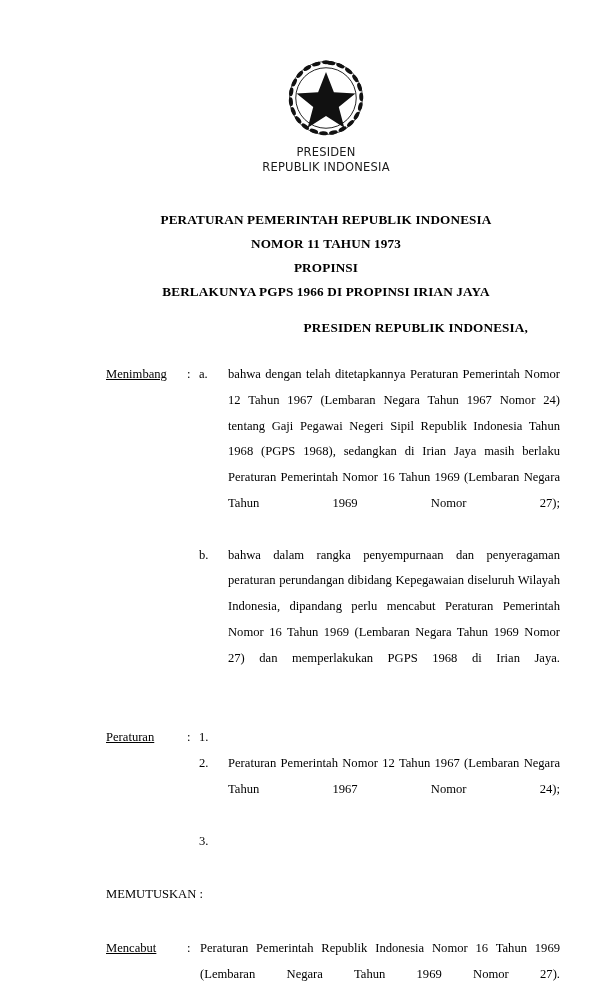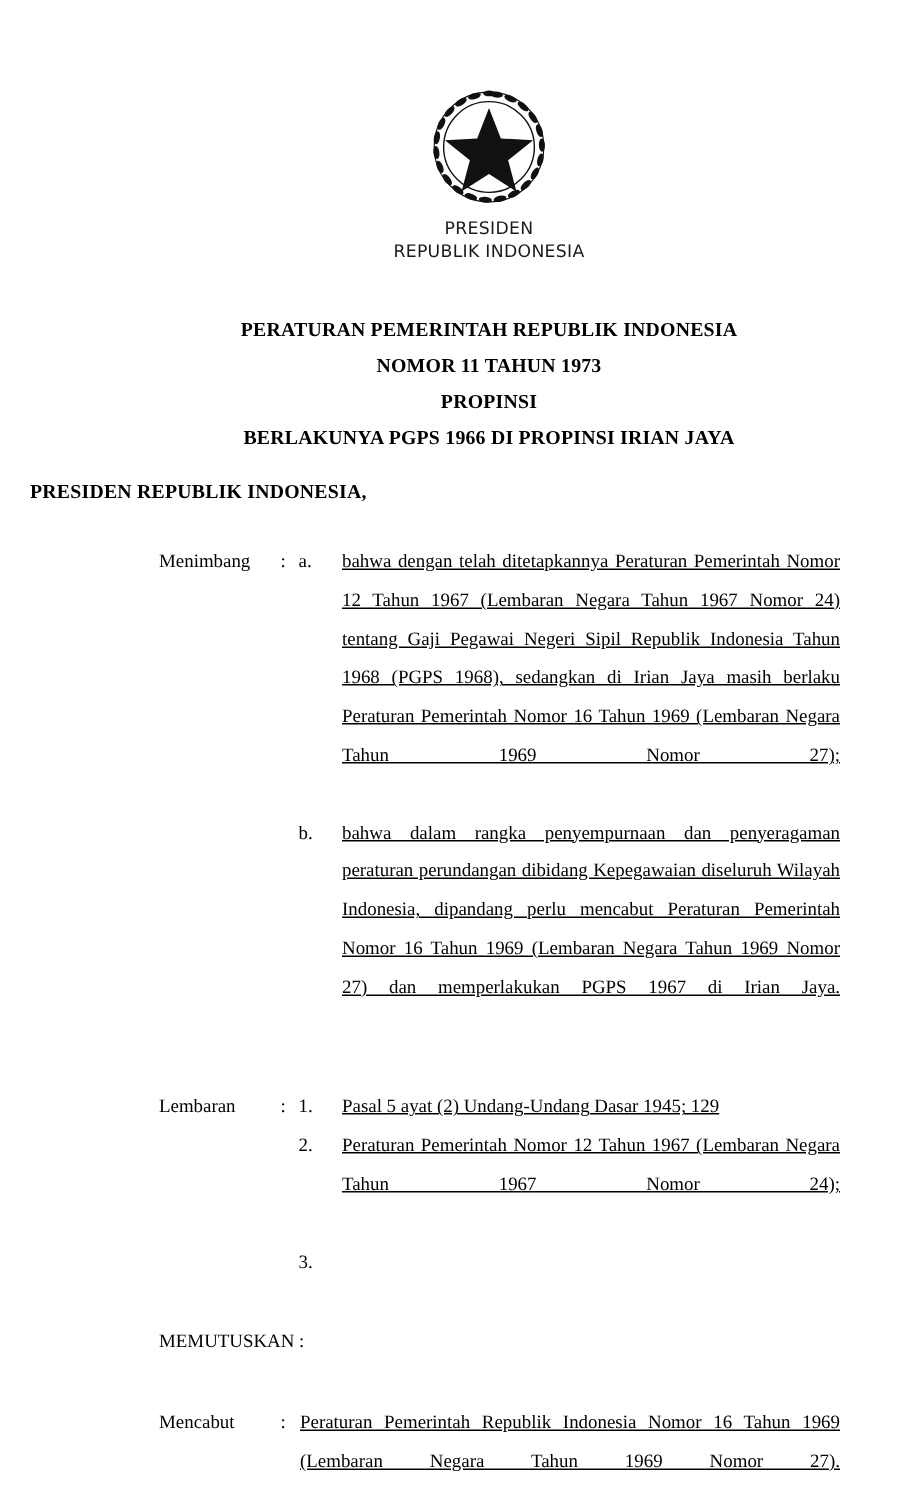--- a/index.html
+++ b/index.html
@@ -63,21 +63,21 @@
     line-height: 24px;
     letter-spacing: 0.15px;
   }
 
   
   .opening-heading {
     position: absolute;
     top: 318px;
     left: 0;
     width: 508px;
-    text-align: left;
+    text-align: right;
     font-weight: bold;
     font-size: 13.2px;
     line-height: 20px;
     letter-spacing: 0.15px;
   }
 
   
   .clauses {
     position: absolute;
     top: 362px;
@@ -89,20 +89,21 @@
     width: 454px;
   }
   .clause-label {
     position: absolute;
     left: 0;
     top: 0;
     width: 80px;
     font-size: 12.6px;
     line-height: 25.8px;
     white-space: nowrap;
+    text-decoration: underline;
   }
   .clause-colon {
     position: absolute;
     left: 81px;
     top: 0;
     font-size: 12.6px;
     line-height: 25.8px;
   }
   .clause-items {
     margin: 0;
@@ -122,21 +123,20 @@
     line-height: 25.8px;
     white-space: nowrap;
   }
   .item-text {
     display: block;
     font-size: 12.6px;
     line-height: 25.8px;
     text-align: justify;
     text-justify: inter-word;
     hyphens: none;
-    text-decoration: underline;
   }
   
   .item-text::after {
     content: "";
     display: inline-block;
     width: 100%;
   }
   .item-text.no-stretch::after {
     content: none;
   }
@@ -227,34 +227,33 @@
     <div class="clause-row">
       <div class="clause-label">Menimbang</div>
       <div class="clause-colon">:</div>
       <ul class="clause-items">
         <li class="clause-item">
           <span class="item-marker">a.</span>
           <span class="item-text">bahwa dengan telah ditetapkannya Peraturan Pemerintah Nomor 12 Tahun 1967 (Lembaran Negara Tahun 1967 Nomor 24) tentang Gaji Pegawai Negeri Sipil Republik Indonesia Tahun 1968 (PGPS 1968), sedangkan di Irian Jaya masih berlaku Peraturan Pemerintah  Nomor 16 Tahun 1969 (Lembaran Negara Tahun 1969 Nomor 27);</span>
         </li>
         <li class="clause-item">
           <span class="item-marker">b.</span>
-          <span class="item-text">bahwa dalam rangka penyempurnaan dan penyeragaman peraturan perundangan dibidang Kepegawaian diseluruh Wilayah Indonesia, dipandang perlu mencabut Peraturan Pemerintah Nomor 16 Tahun 1969 (Lembaran Negara Tahun 1969 Nomor 27) dan memperlakukan PGPS 1967 di Irian Jaya.</span>
+          <span class="item-text">bahwa dalam rangka penyempurnaan dan penyeragaman peraturan perundangan dibidang Kepegawaian diseluruh Wilayah Indonesia, dipandang perlu mencabut Peraturan Pemerintah Nomor 16 Tahun 1969 (Lembaran Negara Tahun 1969 Nomor 27) dan memperlakukan PGPS 1968 di Irian Jaya.</span>
         </li>
       </ul>
     </div>
 
     <div class="block-gap"></div>
 
     <div class="clause-row">
-      <div class="clause-label">Lembaran</div>
+      <div class="clause-label">Peraturan</div>
       <div class="clause-colon">:</div>
       <ul class="clause-items">
         <li class="clause-item">
           <span class="item-marker">1.</span>
-          <span class="item-text no-stretch">Pasal 5 ayat (2) Undang-Undang Dasar 1945; 129</span>
         </li>
         <li class="clause-item">
           <span class="item-marker">2.</span>
           <span class="item-text">Peraturan Pemerintah  Nomor 12 Tahun 1967 (Lembaran Negara Tahun 1967 Nomor 24);</span>
         </li>
         <li class="clause-item">
           <span class="item-marker">3.</span>
         </li>
       </ul>
     </div>

